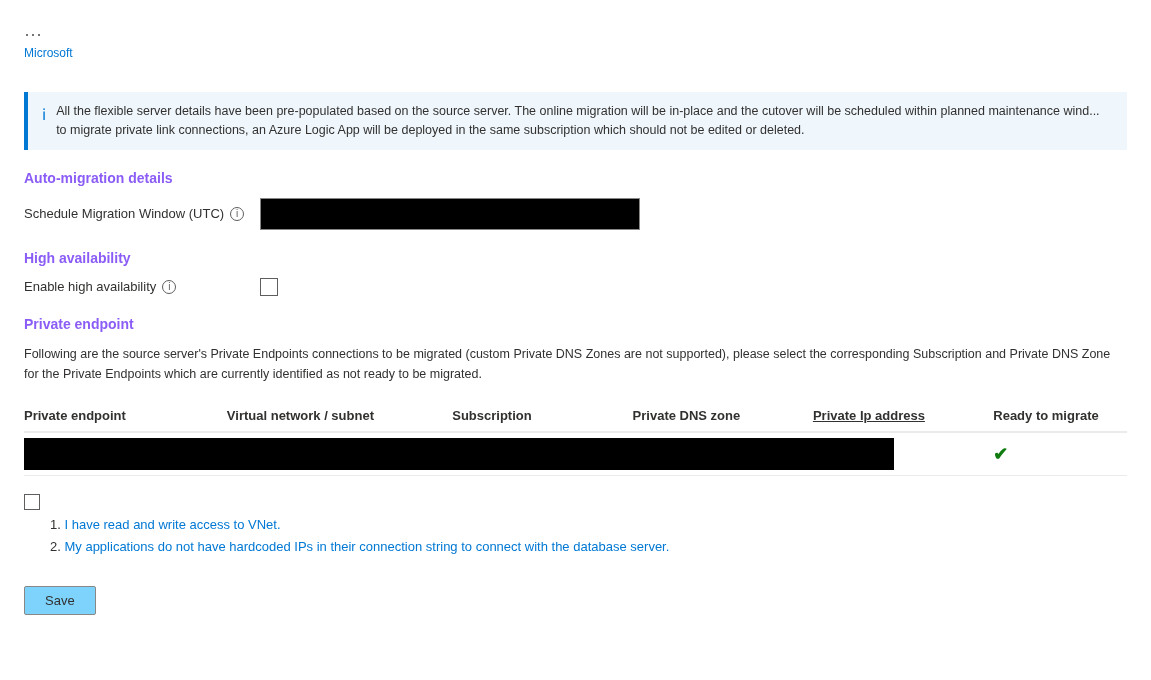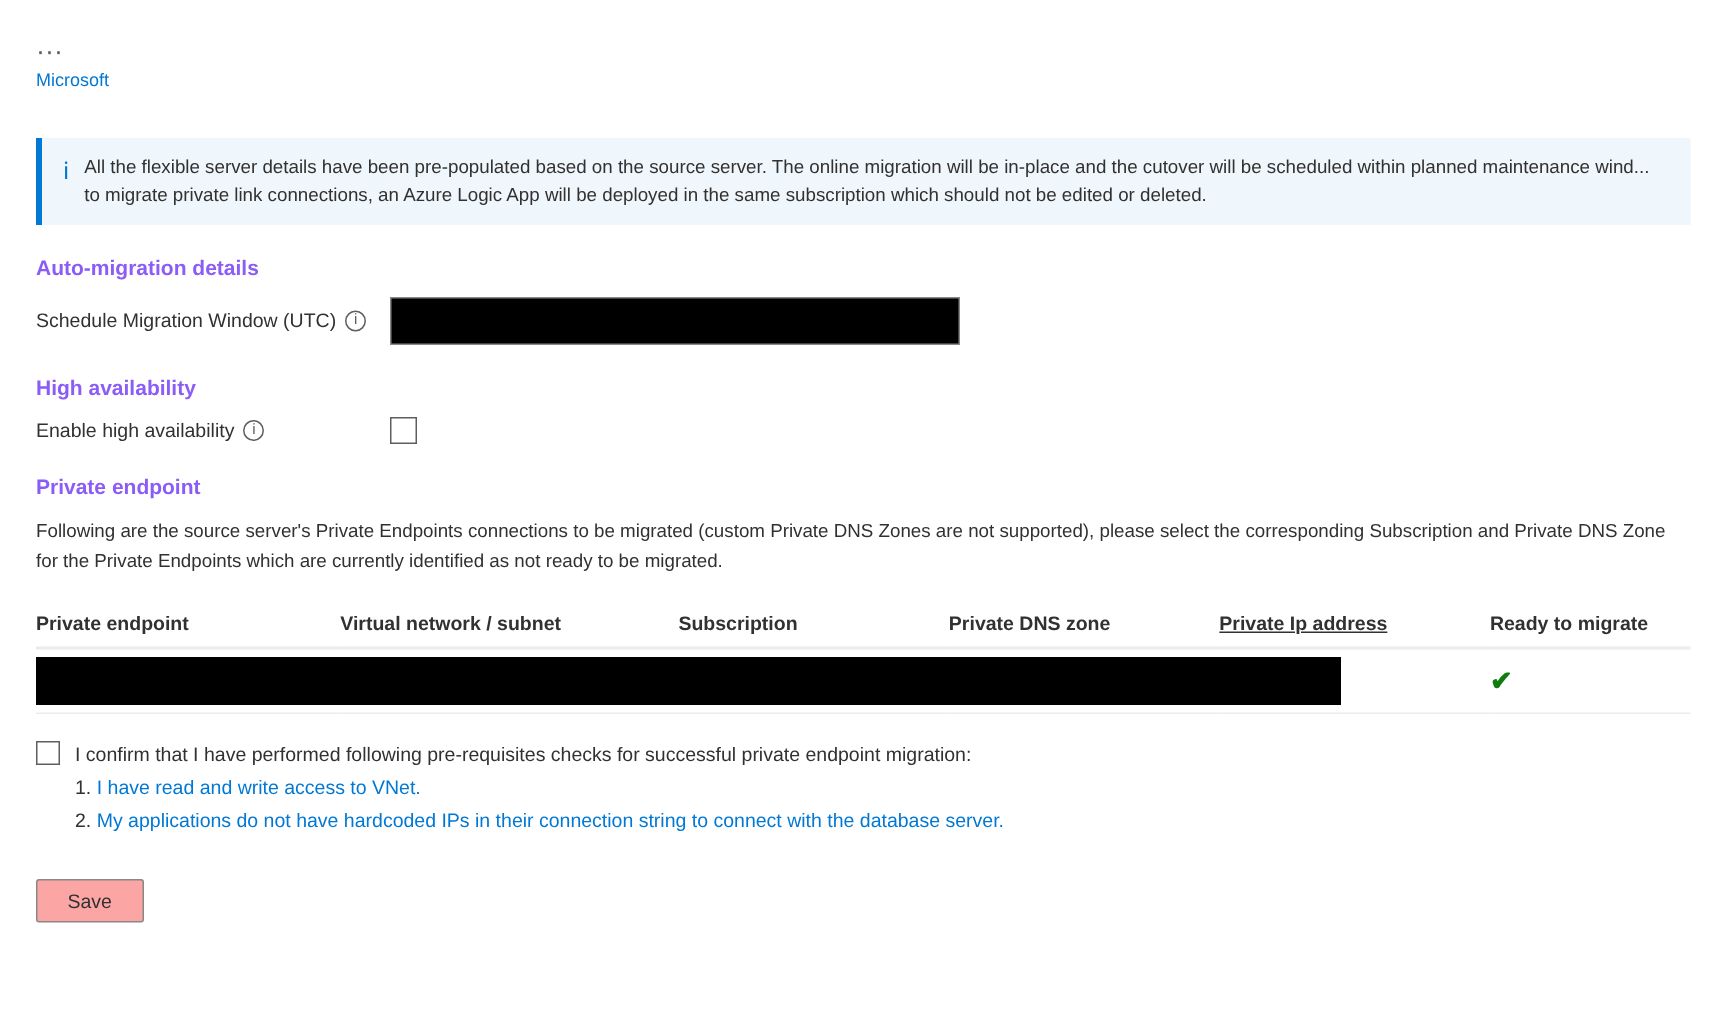--- a/index.html
+++ b/index.html
@@ -158,21 +158,21 @@
       color: #323130;
       line-height: 1.7;
     }
     .confirm-text a {
       color: #0078d4;
       text-decoration: none;
     }
     .save-button {
       padding: 6px 20px;
       font-size: 13px;
-      background: #fca5a5;
+      background: #7dd3fc;
       border: 1px solid #8a8886;
       color: #323130;
       cursor: pointer;
       border-radius: 2px;
       margin-top: 8px;
     }
     .more-icon {
       font-size: 18px;
       color: #605e5c;
       float: right;
@@ -244,21 +244,21 @@
       <td class="col-ready">
         <span class="checkmark-green">✔</span>
       </td>
     </tr>
   </tbody>
 </table>
 
 <div class="confirm-row">
   <div class="confirm-checkbox"></div>
   <div class="confirm-text">
-    <span>I confirm that I have performed following pre-requisites checks for successful private endpoint migration:</span><br>
+    <br>
     <span>1. <a href="#">I have read and write access to VNet.</a></span><br>
     <span>2. <a href="#">My applications do not have hardcoded IPs in their connection string to connect with the database server.</a></span>
   </div>
 </div>
 
 <button class="save-button">Save</button>
 
 
 
 

